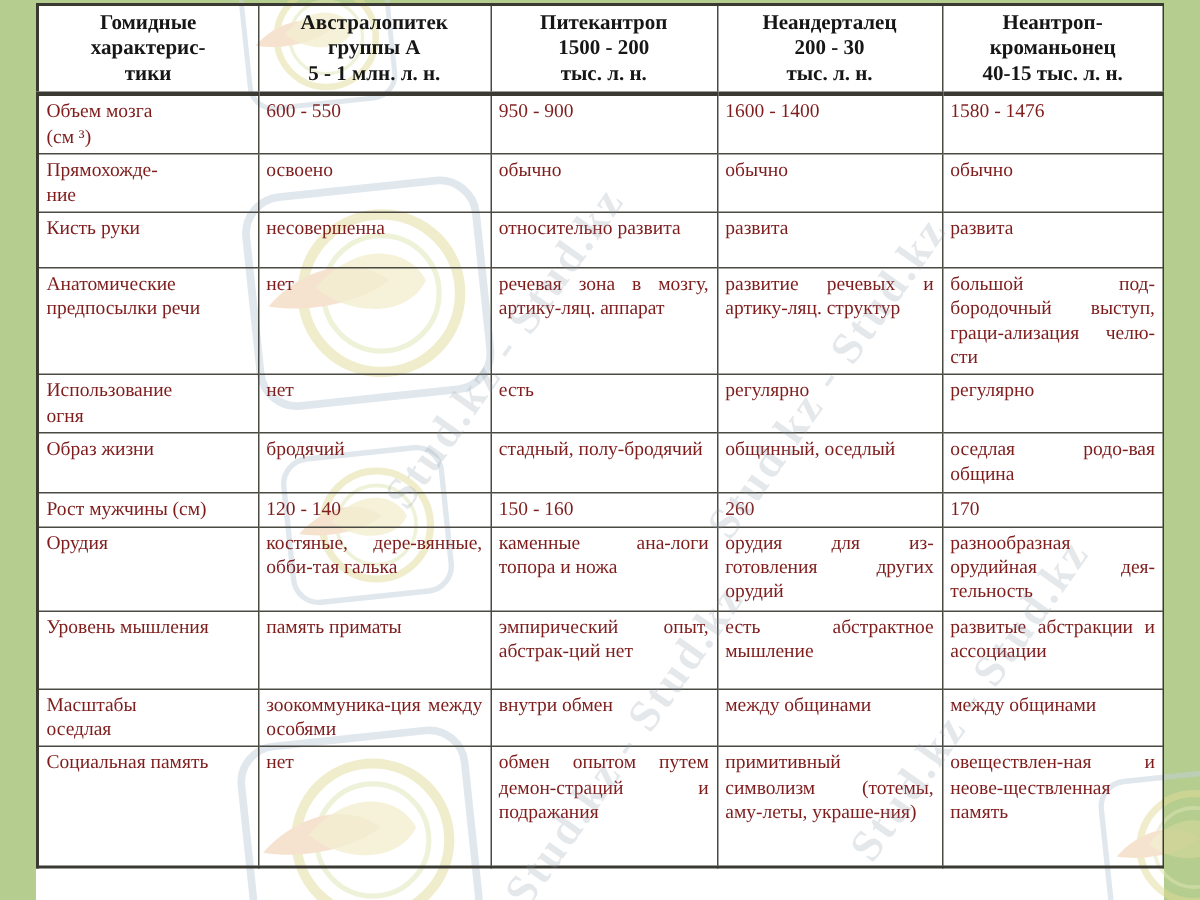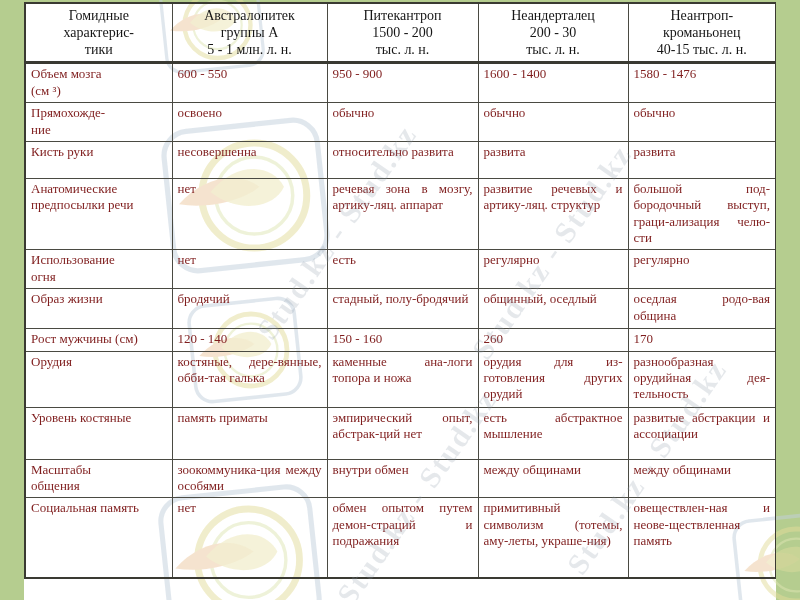--- a/index.html
+++ b/index.html
@@ -25,21 +25,21 @@
   }
   table.grid th, table.grid td{
     border:1px solid #4a4a42;
     vertical-align:top;
     padding:2px 5px 3px 5px;
     overflow:hidden;
   }
   table.grid{border:2px solid #3a3a32;}
   table.grid thead th{
     border-bottom:3px solid #3a3a32;
-    font-weight:normal;
+    font-weight:bold;
     font-size:14px;
     line-height:1.22;
     text-align:center;
     vertical-align:top;
     color:#161616;
     white-space:pre-line;
     padding-top:3px;
   }
   table.grid td{
     font-size:13px;
@@ -162,29 +162,29 @@
           <td>170</td>
         </tr>
         <tr style="height: 56px;">
           <td class="rowlabel">Орудия</td>
           <td>костяные, дере-вянные, обби-тая галька</td>
           <td>каменные ана-логи топора и ножа</td>
           <td>орудия для из-готовления других орудий</td>
           <td>разнообразная орудийная дея-тельность</td>
         </tr>
         <tr style="height: 52px;">
-          <td class="rowlabel">Уровень костяные</td>
+          <td class="rowlabel">Уровень мышления</td>
           <td>память приматы</td>
           <td>эмпирический опыт, абстрак-ций нет</td>
           <td>есть абстрактное мышление</td>
           <td>развитые абстракции и ассоциации</td>
         </tr>
         <tr style="height: 36px;">
           <td class="rowlabel">Масштабы
-общения</td>
+оседлая</td>
           <td>зоокоммуника-ция между особями</td>
           <td>внутри обмен</td>
           <td>между общинами</td>
           <td>между общинами</td>
         </tr>
         <tr style="height: 80px;">
           <td class="rowlabel">Социальная память</td>
           <td>нет</td>
           <td>обмен опытом путем демон-страций и подражания</td>
           <td>примитивный символизм (тотемы, аму-леты, украше-ния)</td>

